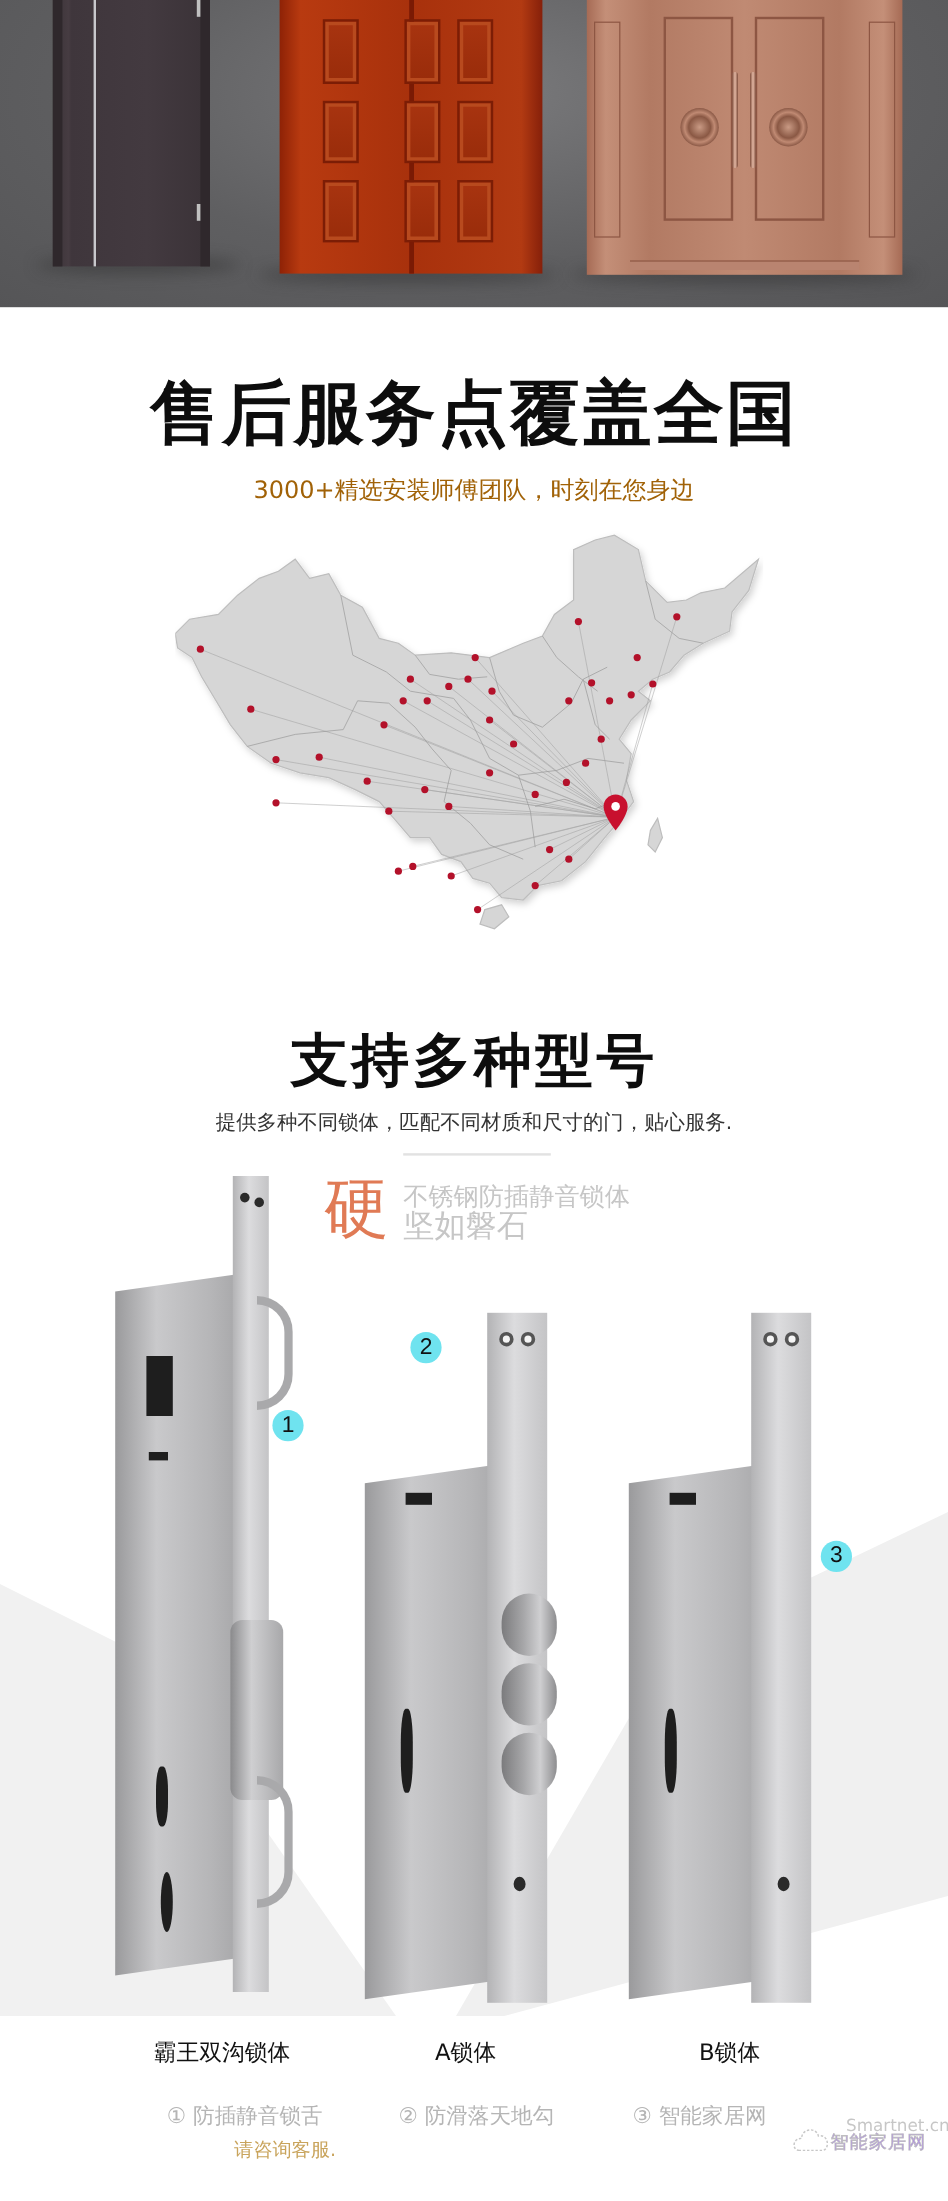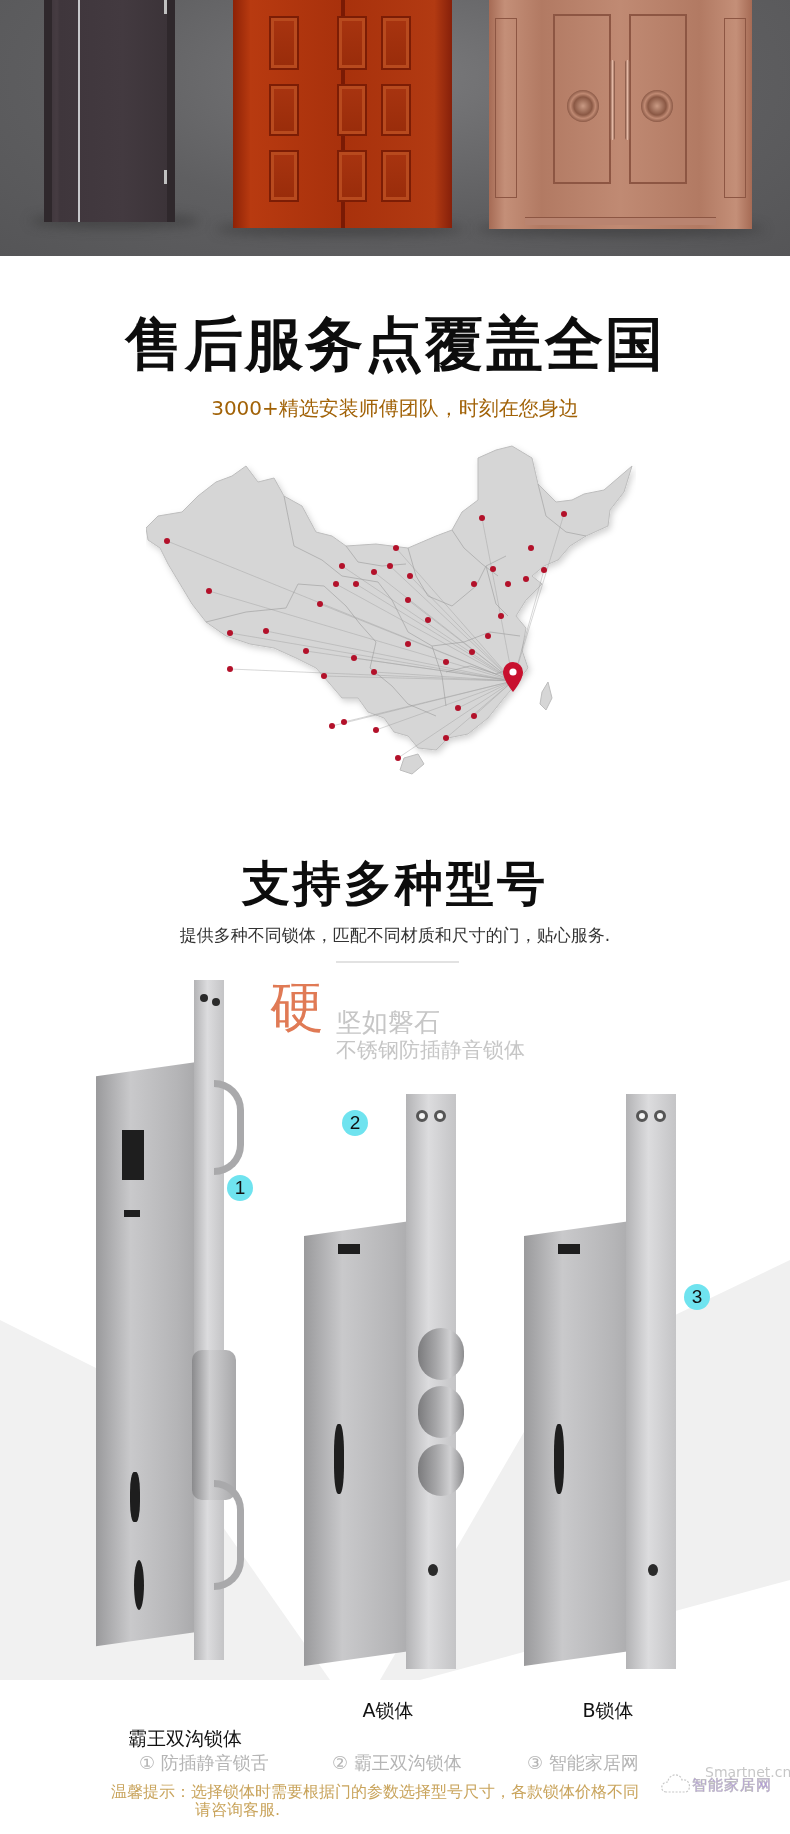--- a/index.html
+++ b/index.html
@@ -41,21 +41,21 @@
   .sub { position: absolute; left: 0; width: 790px; text-align: center; color: #a16207; }
   .sub.service { top: 395px; font-size: 20px; }
 
   .map { position: absolute; left: 146px; top: 436px; width: 490px; height: 356px; }
 
   
   .h1.models { top: 852px; font-size: 48px; letter-spacing: 3px; }
   .sub.models { top: 924px; font-size: 17px; color: #333; }
   .divider { position: absolute; left: 336px; top: 961px; width: 123px; height: 2px; background: #e2e2e2; }
   .hard-char { position: absolute; left: 270px; top: 978px; font-size: 54px; color: #e07a55; font-weight: normal; line-height: 60px; }
-  .hard-l1 { position: absolute; left: 336px; top: 1038px; font-size: 21px; color: #c6c6c6; line-height: 24px; }
+  .hard-l1 { position: absolute; left: 336px; top: 985px; font-size: 21px; color: #c6c6c6; line-height: 24px; }
   .hard-l2 { position: absolute; left: 336px; top: 1008px; font-size: 26px; color: #c6c6c6; line-height: 28px; }
 
   .locks-bg { position: absolute; left: 0; top: 1080px; width: 790px; height: 600px; }
 
   .lock { position: absolute; }
   .plate { position: absolute; background: linear-gradient(90deg, #9a9a9c 0%, #c9c9cb 30%, #b5b5b7 70%, #a0a0a2 100%); }
   .faceplate { position: absolute; background: linear-gradient(90deg, #b3b3b5 0%, #dcdcde 45%, #c4c4c6 100%); }
   .hole { position: absolute; border-radius: 50%; background: #2a2a2a; }
   .slot { position: absolute; background: #1e1e1e; }
   .bolt-round { position: absolute; border-radius: 50% / 45%; background: linear-gradient(90deg,#7b7b7d,#a7a7a9 40%,#cfcfd1 70%,#8d8d8f); }
@@ -281,30 +281,29 @@
   <div class="bolt-sq" style="left:120px;top:274px;width:34px;height:50px;"></div>
   <div class="bolt-sq" style="left:120px;top:330px;width:34px;height:50px;"></div>
   <div class="slot" style="left:34px;top:330px;width:10px;height:70px;border-radius:40%;"></div>
   <div class="hole" style="left:128px;top:470px;width:10px;height:12px;"></div>
 </div>
 
 <div class="badge" style="left:227px;top:1175px;">1</div>
 <div class="badge" style="left:342px;top:1110px;">2</div>
 <div class="badge" style="left:684px;top:1284px;">3</div>
 
-<div class="lock-label" style="left:110px;width:150px;margin-top:28px;">霸王双沟锁体</div>
+<div class="lock-label" style="left:110px;width:150px;">霸王双沟锁体</div>
 <div class="lock-label" style="left:340px;width:96px;">A锁体</div>
 <div class="lock-label" style="left:560px;width:96px;">B锁体</div>
 
 <div class="legend" style="left:139px;">① 防插静音锁舌</div>
-<div class="legend" style="left:332px;">② 霸王双沟锁体</div>
+<div class="legend" style="left:332px;">② 防滑落天地勾</div>
 <div class="legend" style="left:527px;">③ 智能家居网</div>
 
 <div class="notice">
-  <span>温馨提示：选择锁体时需要根据门的参数选择型号尺寸，各款锁体价格不同</span>
   <span class="l2">请咨询客服.</span>
 </div>
 
 <div class="watermark">
   <svg width="34" height="36" viewBox="0 0 34 36">
     <path d="M6,26 C0,26 0,16 8,16 C8,8 20,6 22,14 C30,12 32,24 26,26 Z" fill="none" stroke="#9a9a9a" stroke-width="1.2" stroke-dasharray="2 1.5"></path>
   </svg>
   <span class="wm-small">Smartnet.cn</span>
   <span class="wm-text">智能家居网</span>
 </div>

